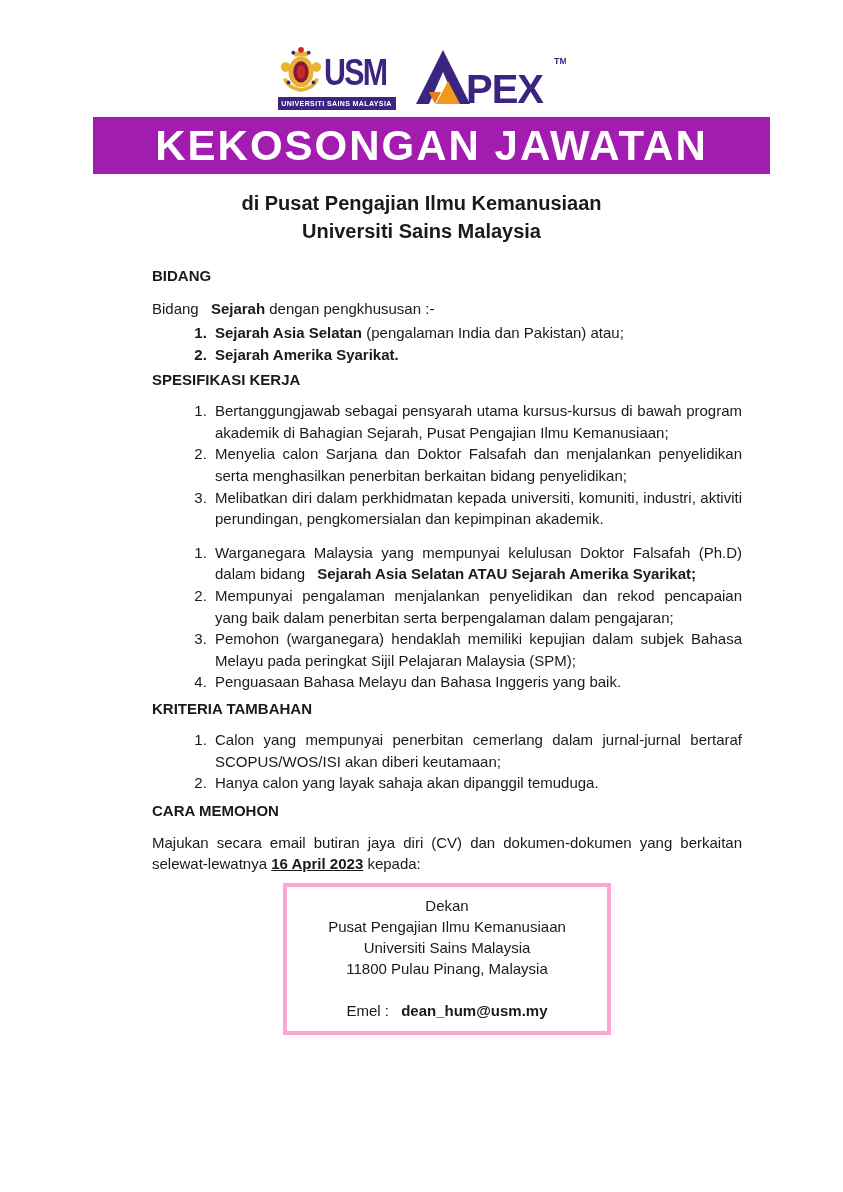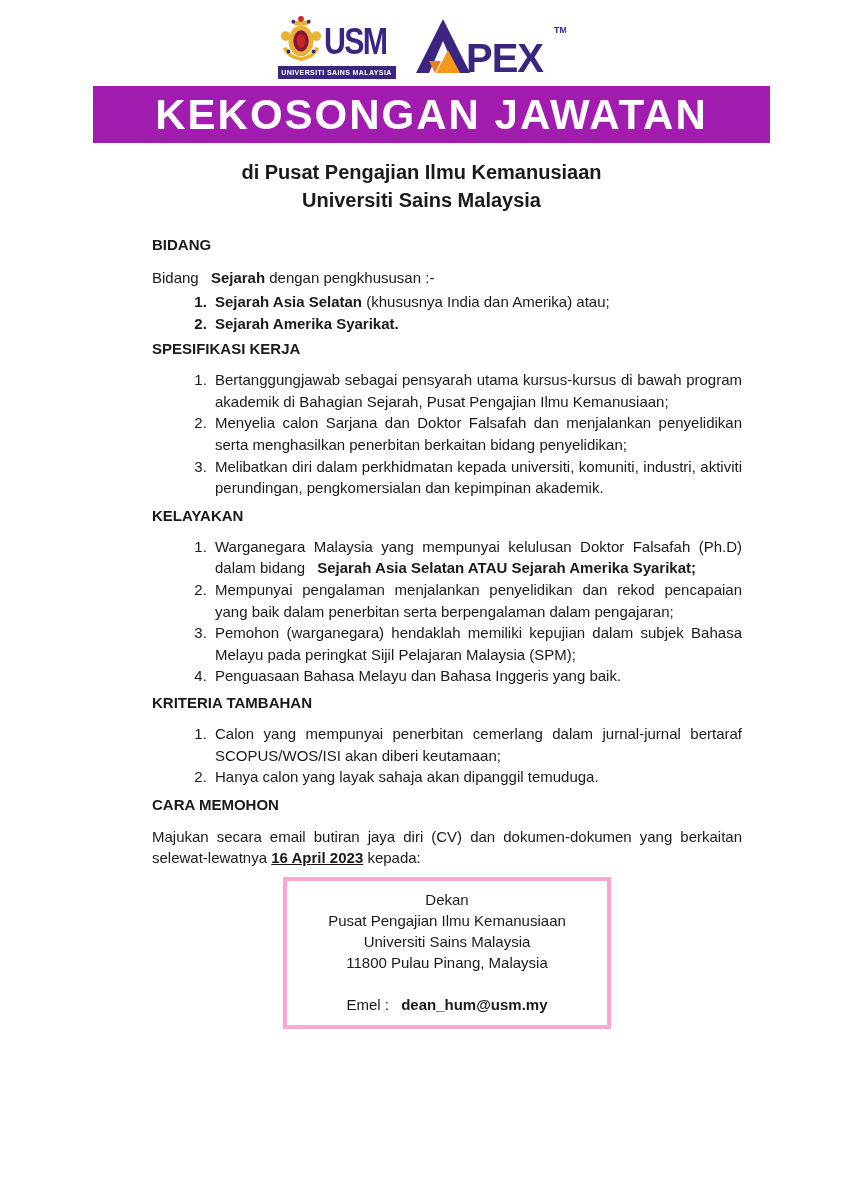--- a/index.html
+++ b/index.html
@@ -8,21 +8,21 @@
     width:843px; height:1192px;
     background:#ffffff;
     font-family:"Liberation Sans", sans-serif;
     color:#1a1a1a;
     overflow:hidden;
   }
 
   
   .logos-row {
     display:flex; justify-content:center; align-items:flex-start;
-    gap:20px; padding-top:17px; height:64px;
+    gap:20px; padding-top:48px; height:64px;
   }
   .usm-logo { display:flex; flex-direction:column; width:118px; }
   .usm-top { display:flex; align-items:center; height:48px; }
   .usm-acronym {
     display:inline-block; transform:scaleX(.82); transform-origin:left center;
     font-size:37px; font-weight:bold; color:#3b2580; letter-spacing:-2px; line-height:1;
   }
   .usm-bar {
     margin-top:1px; background:#3b2580; height:13px;
     display:flex; align-items:center; justify-content:center;
@@ -123,32 +123,31 @@
   <div class="title-block">
     <div class="title-sub">di Pusat Pengajian Ilmu Kemanusiaan</div>
     <div class="title-sub">Universiti Sains Malaysia</div>
   </div>
 
   <div class="content">
 
     <h3 class="section-heading h-bidang">BIDANG</h3>
     <p class="body-par" style="text-align:left"><span>Bidang </span><span class="bold">Sejarah</span><span> dengan pengkhususan :-</span></p>
     <ol class="num-list bidang-list tight">
-      <li><span>Sejarah Asia Selatan</span><span class="normal"> (khususnya India dan Amerika) atau;</span></li>
+      <li><span>Sejarah Asia Selatan</span><span class="normal"> (pengalaman India dan Pakistan) atau;</span></li>
       <li><span>Sejarah Amerika Syarikat.</span><span class="normal"></span></li>
     </ol>
 
     <h3 class="section-heading h-spesifikasi">SPESIFIKASI KERJA</h3>
     <ol class="num-list">
       <li>Bertanggungjawab sebagai pensyarah utama kursus-kursus di bawah program akademik di Bahagian Sejarah, Pusat Pengajian Ilmu Kemanusiaan;</li>
       <li>Menyelia calon Sarjana dan Doktor Falsafah dan menjalankan penyelidikan serta menghasilkan penerbitan berkaitan bidang penyelidikan;</li>
       <li>Melibatkan diri dalam perkhidmatan kepada universiti, komuniti, industri, aktiviti perundingan, pengkomersialan dan kepimpinan akademik.</li>
     </ol>
 
-    <h3 class="section-heading h-kelayakan">KELAYAKAN</h3>
     <ol class="num-list">
       <li><span>Warganegara Malaysia yang mempunyai kelulusan Doktor Falsafah (Ph.D) dalam bidang </span><span class="bold">Sejarah Asia Selatan ATAU Sejarah Amerika Syarikat;</span></li>
       <li>Mempunyai pengalaman menjalankan penyelidikan dan rekod pencapaian yang baik dalam penerbitan serta berpengalaman dalam pengajaran;</li>
       <li>Pemohon (warganegara) hendaklah memiliki kepujian dalam subjek Bahasa Melayu pada peringkat Sijil Pelajaran Malaysia (SPM);</li>
       <li>Penguasaan Bahasa Melayu dan Bahasa Inggeris yang baik.</li>
     </ol>
 
     <h3 class="section-heading h-kriteria">KRITERIA TAMBAHAN</h3>
     <ol class="num-list">
       <li>Calon yang mempunyai penerbitan cemerlang dalam jurnal-jurnal bertaraf SCOPUS/WOS/ISI akan diberi keutamaan;</li>

